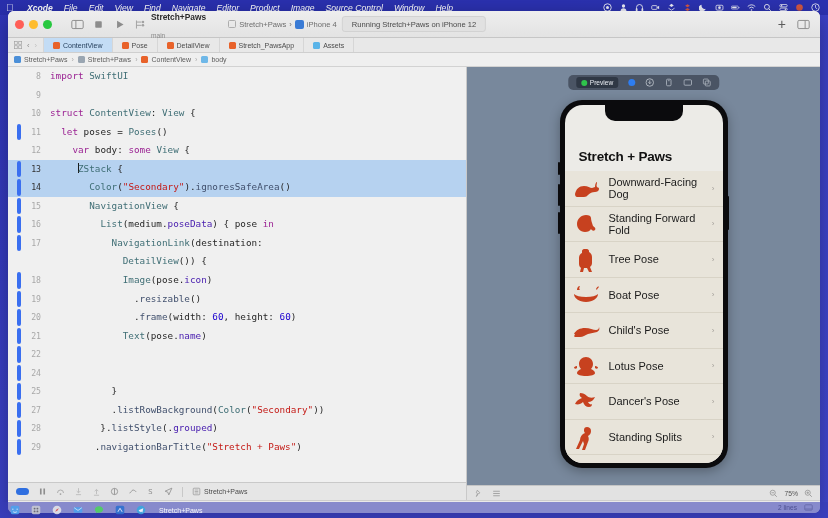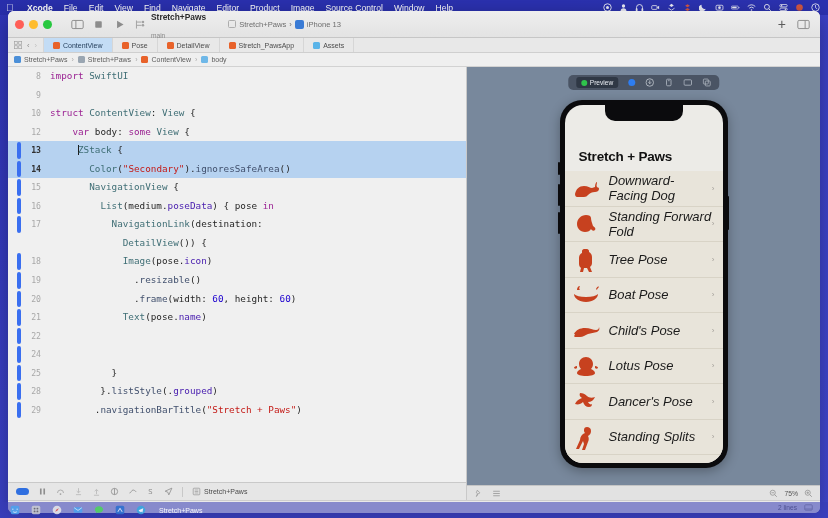--- a/index.html
+++ b/index.html
@@ -18,21 +18,21 @@
   }
 
   
   .menubar {
     position: absolute; top: 0; left: 0; width: 828px; height: 15px;
     background: rgba(40,46,170,0.78);
     display: flex; align-items: center;
     font-size: 8.6px; color: #fff; padding: 0 6px; gap: 0;
   }
   .menubar .apple { font-size: 10px; margin-right: 8px; line-height: 1; }
-  .menubar .mi { padding: 0 5.5px; white-space: nowrap; }
+  .menubar .mi { padding: 0 5.5px; white-space: nowrap; font-style: italic; }
   .menubar .mi.bold { font-weight: bold; }
   .menubar .spacer { flex: 1; }
   .menubar .status { display: flex; align-items: center; gap: 7px; padding-right: 2px; }
   .menubar .sicon { width: 9px; height: 9px; opacity: .92; display: block; }
 
   
   .window {
     position: absolute; left: 8px; top: 11px;
     width: 812px; height: 502px;
     background: #ececec;
@@ -114,21 +114,21 @@
   .line {
     display: flex; align-items: flex-start;
     height: 18.55px; font-family: "DejaVu Sans Mono", monospace; font-size: 9.3px;
     line-height: 18.55px; white-space: pre;
   }
   .line.sel { background: #b6d2f0; }
   .gutter {
     width: 40px; min-width: 40px; text-align: right; padding-right: 7px;
     color: #a8a8a8; font-size: 8.2px; position: relative;
   }
-  .line.cur .gutter { color: #303030; font-weight: bold; }
+  .line.cur .gutter { color: #303030; font-weight: normal; }
   .chbar { position: absolute; left: 9px; top: 1px; bottom: 1px; width: 3.5px;
            background: #3a6ff0; border-radius: 2px; }
   .code { padding-left: 2px; color: #262626; }
   .kw   { color: #9b2393; }
   .typ  { color: #3f6e75; }
   .fn   { color: #41506d; }
   .str  { color: #c41a16; }
   .num  { color: #1c00cf; }
   .prop { color: #4b21b0; }
   .id   { color: #262626; }
@@ -191,21 +191,21 @@
   .app-title {
     font-size: 13.5px; font-weight: bold; color: #111; letter-spacing: -.2px;
     padding: 44px 0 7px 14px;
   }
   .pose-list { background: #e8e4da; }
   .pose-row {
     display: flex; align-items: center; height: 35.5px;
     padding: 0 8px 0 6px; border-bottom: 1px solid #d8d3c6;
   }
   .pose-icon { width: 31px; height: 26px; flex: none; margin-right: 7px; }
-  .pose-name { font-size: 13px; color: #1b1b1b; flex: 1; font-style: italic; }
+  .pose-name { font-size: 11px; color: #1b1b1b; flex: 1; }
   .disclose { color: #a4a09a; font-size: 8px; }
 
   
   .prev-bottom {
     height: 15px; min-height: 15px; background: #e2e2e2;
     border-top: 1px solid #c5c5c5;
     display: flex; align-items: center; padding: 0 7px; gap: 9px;
     font-size: 6.8px; color: #555;
   }
   .pb-right { margin-left: auto; display: flex; align-items: center; gap: 6px; }
@@ -340,22 +340,23 @@
         <span>
           <span class="scheme-title">Stretch+Paws</span><br>
           <span class="scheme-sub">main</span>
         </span>
       </span>
       <span class="scheme-pick">
         <span class="mini-sq"></span>
         <span>Stretch+Paws</span>
         <span class="sep">›</span>
         <span class="mini-dev"></span>
-        <span>iPhone 13</span>
-      </span>
+        <span>iPhone 4</span>
+      </span>
+      <span class="activity">Running Stretch+Paws on iPhone 12</span>
       <span class="tb-right">
         <span class="plus">+</span>
         <svg class="tb-icon" viewBox="0 0 16 16">
             <rect x="1" y="3" width="14" height="10" rx="1.6" fill="none" stroke="#555" stroke-width="1.2"></rect>
             <line x1="10" y1="3" x2="10" y2="13" stroke="#555" stroke-width="1.2"></line>
           </svg>
       </span>
     </div>
 
     <div class="tabstrip">
@@ -413,34 +414,36 @@
       </span>
     </div>
 
     <div class="split">
 
       <div class="editor">
         <div class="code-area" id="code-area">
             <div class="line"><div class="gutter">8</div><div class="code"><span class="kw">import</span><span class="id"> </span><span class="typ">SwiftUI</span></div></div>
             <div class="line"><div class="gutter">9</div><div class="code"></div></div>
             <div class="line"><div class="gutter">10</div><div class="code"><span class="kw">struct</span><span class="id"> </span><span class="typ">ContentView</span><span class="id">: </span><span class="typ">View</span><span class="id"> {</span></div></div>
+            <div class="line"><div class="gutter">11<span class="chbar"></span></div><div class="code"><span class="id">  </span><span class="kw">let</span><span class="id"> poses = </span><span class="typ">Poses</span><span class="id">()</span></div></div>
             <div class="line"><div class="gutter">12</div><div class="code"><span class="id">    </span><span class="kw">var</span><span class="id"> body: </span><span class="kw">some</span><span class="id"> </span><span class="typ">View</span><span class="id"> {</span></div></div>
             <div class="line sel cur"><div class="gutter">13<span class="chbar"></span></div><div class="code"><span>     </span><span class="caret"></span><span class="typ">ZStack</span><span class="id"> {</span></div></div>
             <div class="line sel cur"><div class="gutter">14<span class="chbar"></span></div><div class="code"><span class="id">       </span><span class="typ">Color</span><span class="id">(</span><span class="str">"Secondary"</span><span class="id">).</span><span class="fn">ignoresSafeArea</span><span class="id">()</span></div></div>
             <div class="line"><div class="gutter">15<span class="chbar"></span></div><div class="code"><span class="id">       </span><span class="typ">NavigationView</span><span class="id"> {</span></div></div>
             <div class="line"><div class="gutter">16<span class="chbar"></span></div><div class="code"><span class="id">         </span><span class="typ">List</span><span class="id">(medium.</span><span class="prop">poseData</span><span class="id">) { pose </span><span class="kw">in</span></div></div>
             <div class="line"><div class="gutter">17<span class="chbar"></span></div><div class="code"><span class="id">           </span><span class="typ">NavigationLink</span><span class="id">(destination:</span></div></div>
             <div class="line"><div class="gutter"><span class="chbar"></span></div><div class="code"><span class="id">             </span><span class="typ">DetailView</span><span class="id">()) {</span></div></div>
             <div class="line"><div class="gutter">18<span class="chbar"></span></div><div class="code"><span class="id">             </span><span class="typ">Image</span><span class="id">(pose.</span><span class="prop">icon</span><span class="id">)</span></div></div>
             <div class="line"><div class="gutter">19<span class="chbar"></span></div><div class="code"><span class="id">               .</span><span class="fn">resizable</span><span class="id">()</span></div></div>
             <div class="line"><div class="gutter">20<span class="chbar"></span></div><div class="code"><span class="id">               .</span><span class="fn">frame</span><span class="id">(width: </span><span class="num">60</span><span class="id">, height: </span><span class="num">60</span><span class="id">)</span></div></div>
             <div class="line"><div class="gutter">21<span class="chbar"></span></div><div class="code"><span class="id">             </span><span class="typ">Text</span><span class="id">(pose.</span><span class="prop">name</span><span class="id">)</span></div></div>
             <div class="line"><div class="gutter">22<span class="chbar"></span></div></div>
             <div class="line"><div class="gutter">24<span class="chbar"></span></div></div>
             <div class="line"><div class="gutter">25<span class="chbar"></span></div><div class="code"><span class="id">           }</span></div></div>
+            <div class="line"><div class="gutter">27<span class="chbar"></span></div><div class="code"><span class="id">           .</span><span class="fn">listRowBackground</span><span class="id">(</span><span class="typ">Color</span><span class="id">(</span><span class="str">"Secondary"</span><span class="id">))</span></div></div>
             <div class="line"><div class="gutter">28<span class="chbar"></span></div><div class="code"><span class="id">         }.</span><span class="fn">listStyle</span><span class="id">(.</span><span class="prop">grouped</span><span class="id">)</span></div></div>
             <div class="line"><div class="gutter">29<span class="chbar"></span></div><div class="code"><span class="id">        .</span><span class="fn">navigationBarTitle</span><span class="id">(</span><span class="str">"Stretch + Paws"</span><span class="id">)</span></div></div>
           </div>
         <div class="debugbar">
           <span class="dbg-pill"></span>
           <svg class="dbg-ic" viewBox="0 0 12 12">
               <rect x="2.6" y="2" width="2.2" height="8" fill="#555"></rect>
               <rect x="7.2" y="2" width="2.2" height="8" fill="#555"></rect>
             </svg>
           <svg class="dbg-ic" viewBox="0 0 12 12">

